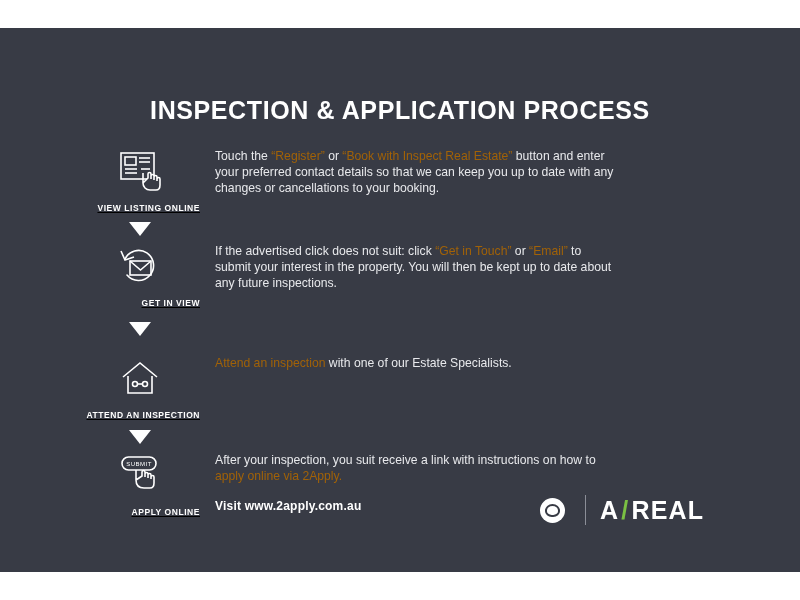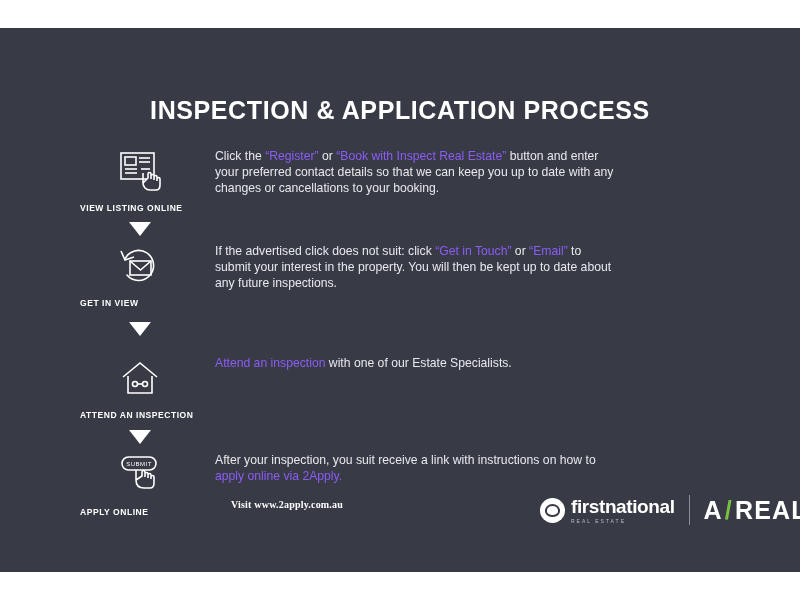--- a/index.html
+++ b/index.html
@@ -43,21 +43,22 @@
   .step {
     position: absolute;
     left: 80px;
     width: 640px;
   }
   .icon-col {
     position: absolute;
     left: 0;
     top: 0;
     width: 120px;
-    text-align: left;
+    text-align: right;
+    text-decoration: underline;
   }
   .icon-box {
     height: 48px;
     display: flex;
     align-items: center;
     justify-content: center;
   }
   .icon-label {
     margin-top: 7px;
     color: #ffffff;
@@ -68,38 +69,37 @@
   }
   .text-col {
     position: absolute;
     left: 135px;
     top: 0;
     width: 400px;
     color: #e8e9ec;
     font-size: 12.2px;
     line-height: 1.33;
   }
-  .green { color: #8b5cf6; }
+  .green { color: #a16207; }
   .arrow {
     position: absolute;
     left: 0;
     width: 120px;
     text-align: center;
   }
   .arrow svg { display: inline-block; }
 
   #visit {
     position: absolute;
-    left: 231px;
+    left: 215px;
     top: 499px;
     color: #ffffff;
-    font-size: 10px;
+    font-size: 12px;
     font-weight: bold;
     letter-spacing: 0.2px;
-    font-family: Liberation Serif, serif;
   }
 
   
   #logos {
     position: absolute;
     left: 540px;
     top: 492px;
     display: flex;
     align-items: center;
     height: 36px;
@@ -178,21 +178,21 @@
           <line x1="22" y1="8" x2="33" y2="8"></line>
           <line x1="22" y1="12" x2="33" y2="12"></line>
           <line x1="8" y1="19" x2="20" y2="19"></line>
           <line x1="8" y1="23" x2="20" y2="23"></line>
           <line x1="24" y1="19" x2="33" y2="19"></line>
           <path d="M26 23 l0 10 M26 33 c0 4 3 7 7 7 l6 0 c3 0 4-2 4-5 l0-6 c0-2-3-2-3 0 l0 2 l0-4 c0-2-3-2-3 0 l0 3 l0-4 c0-2-3-2-3 0 l0 3 l0-5 c0-2-3-2-3 0 l0 4 z" fill="#383b45"></path>
         </svg>
       </div>
       <div class="icon-label">VIEW LISTING ONLINE</div>
     </div>
-    <div class="text-col"><span>Click the </span><span class="green">“Register”</span><span> or </span><span class="green">“Book with Inspect Real Estate”</span><span> button and enter your preferred contact details so that we can keep you up to date with any changes or cancellations to your booking.</span></div>
+    <div class="text-col"><span>Touch the </span><span class="green">“Register”</span><span> or </span><span class="green">“Book with Inspect Real Estate”</span><span> button and enter your preferred contact details so that we can keep you up to date with any changes or cancellations to your booking.</span></div>
   </div>
 
   <div class="arrow" style="left:80px; top:222px;">
     <svg width="22" height="14" viewBox="0 0 22 14">
         <polygon points="0,0 22,0 11,14" fill="#ffffff"></polygon>
       </svg>
   </div>
 
   <div class="step" style="top:243px;">
     <div class="icon-col">
@@ -249,24 +249,20 @@
       <div class="icon-label">APPLY ONLINE</div>
     </div>
     <div class="text-col"><span>After your inspection, you suit receive a link with instructions on how to </span><span class="green">apply online via 2Apply.</span></div>
   </div>
 
   <div id="visit">Visit www.2apply.com.au</div>
 
   <div id="logos">
     <div id="fn-logo">
       <div id="fn-mark"></div>
-      <div>
-        <div id="fn-text">firstnational</div>
-        <div id="fn-sub">REAL ESTATE</div>
-      </div>
     </div>
     <div id="divider"></div>
     <div id="areal">
       <span>A</span>
       <span class="slash">/</span>
       <span>REAL</span>
     </div>
   </div>
 
 </div>

